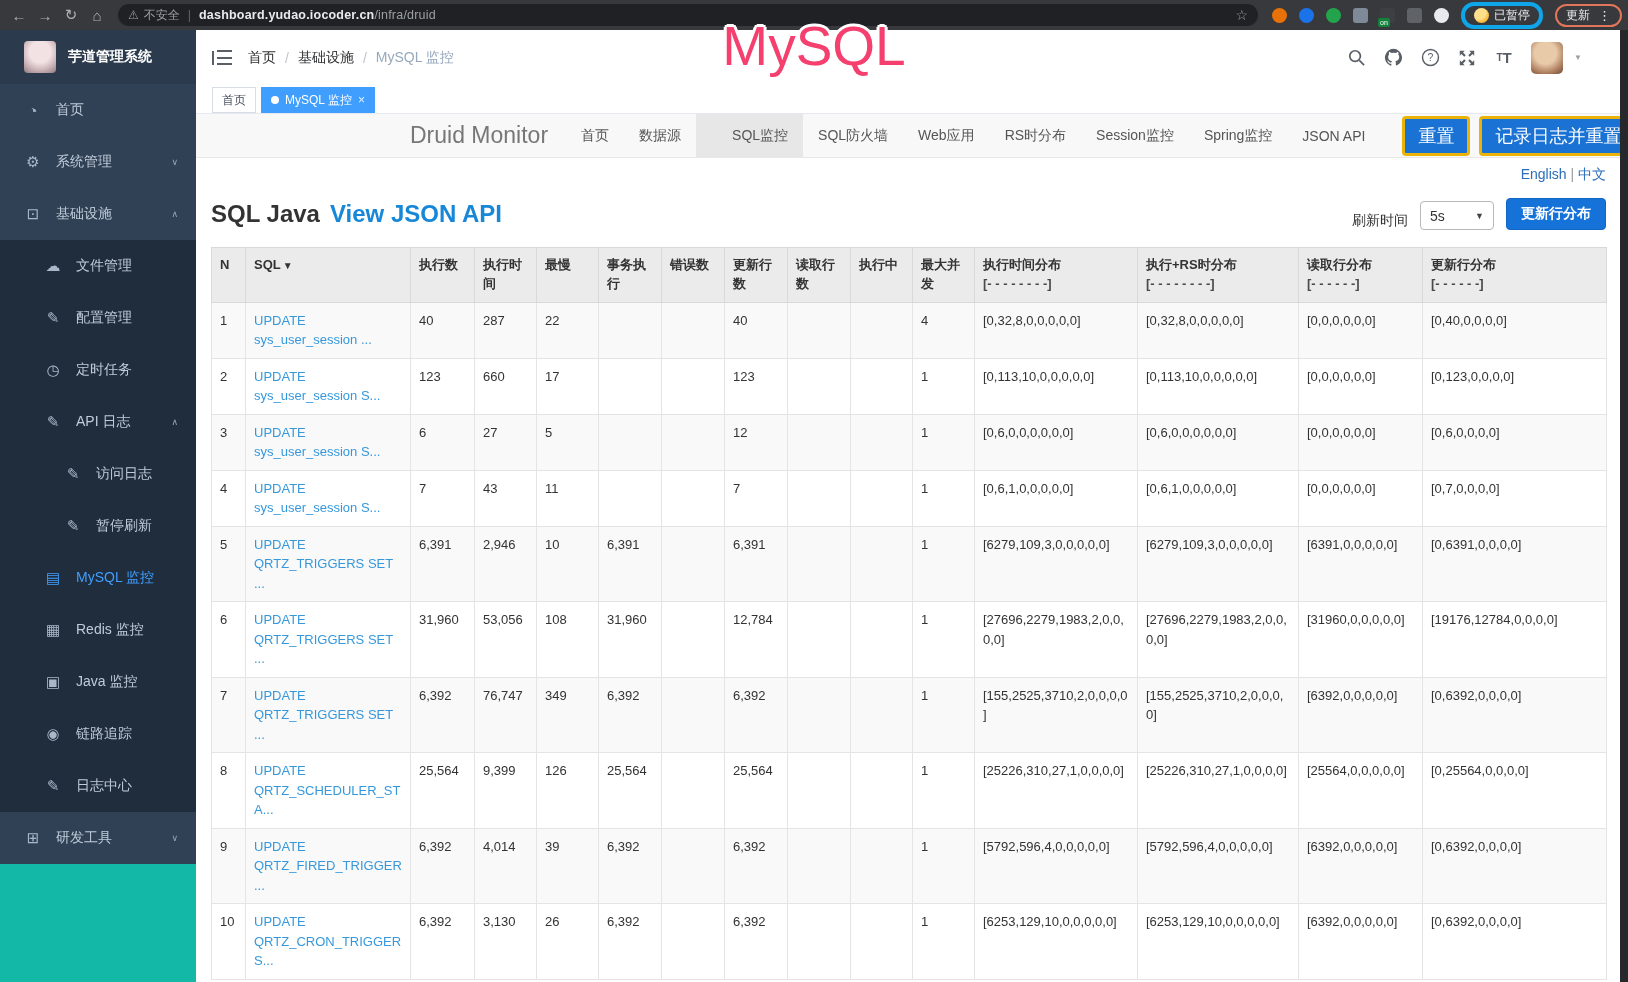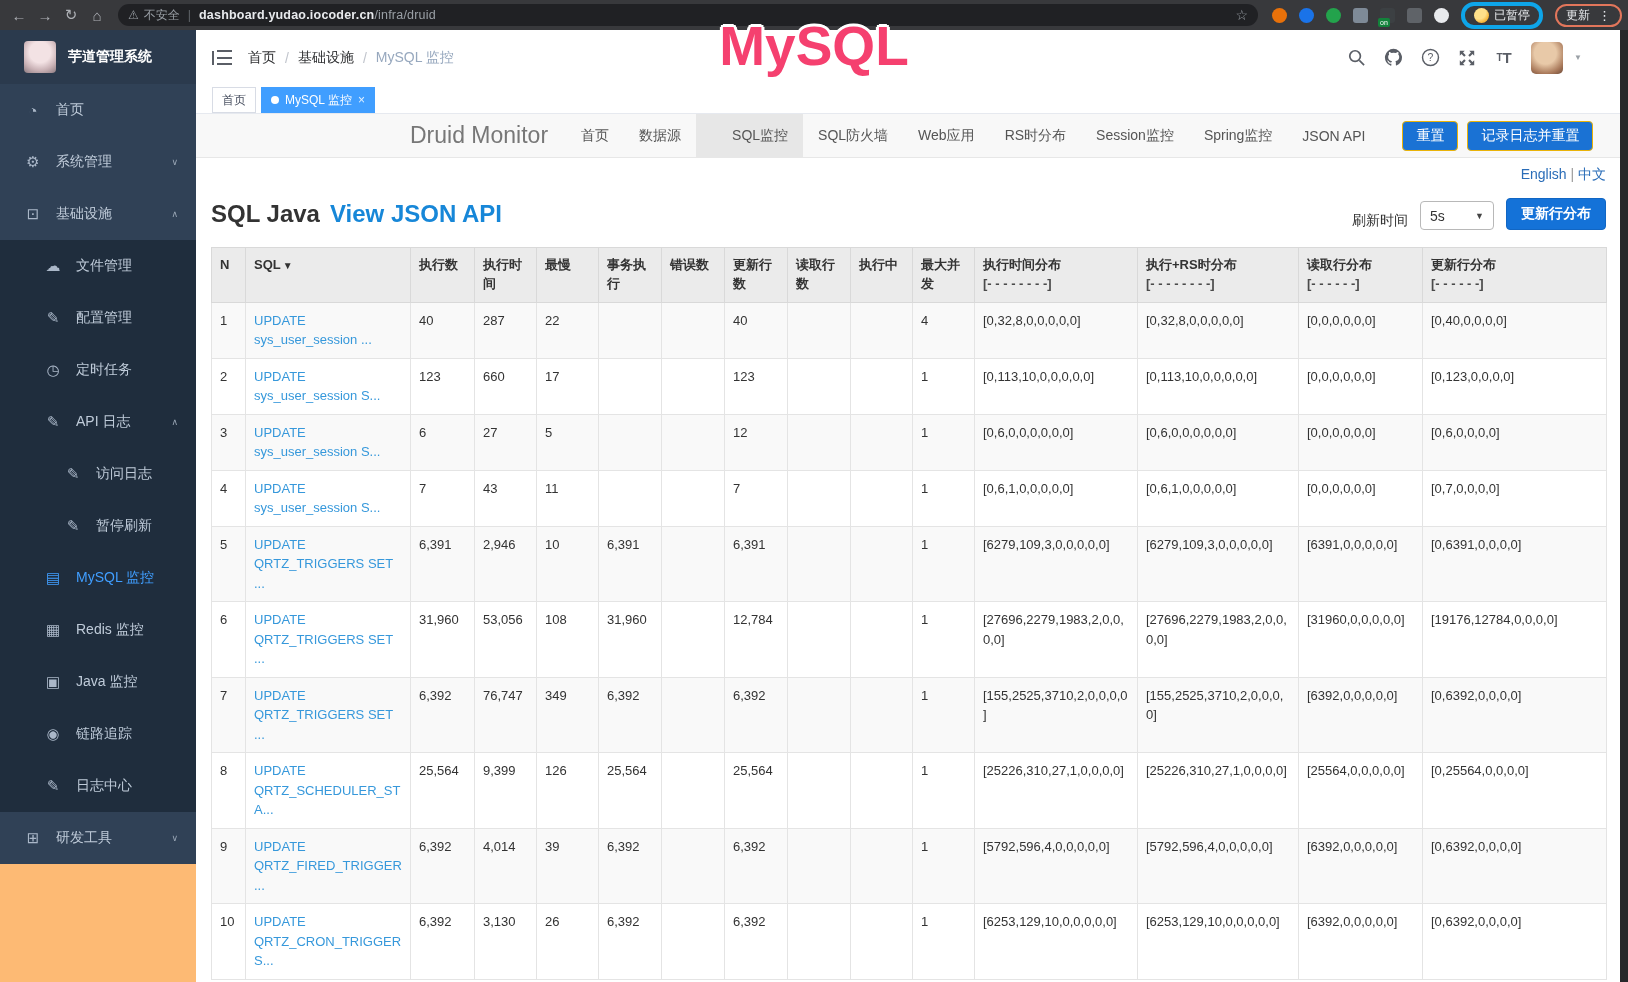--- a/index.html
+++ b/index.html
@@ -25,21 +25,21 @@
     font-size:7px; padding:0 2px; border-radius:2px; line-height:9px;}
   .pill { display:flex; align-items:center; gap:5px; border-radius:13px; padding:1px 9px;
     font-size:12px; color:#e8eaed; margin-left:12px; white-space:nowrap;}
   .pill-paused { border:4px solid #0ea5e9; }
   .emoji-face { width:15px; height:15px; border-radius:50%;
     background:radial-gradient(circle at 35% 30%, #ffe08a 0 45%, #f6b73c 70%); }
   .pill-update { border:2px solid #e2765b; gap:8px; }
   .kebab { color:#e8eaed; font-size:13px; }
 
   
-  .sidebar { position:absolute; left:0; top:30px; width:196px; height:952px; background:#fdba74; overflow:hidden;}
+  .sidebar { position:absolute; left:0; top:30px; width:196px; height:952px; background:#14b8a6; overflow:hidden;}
   .logo-row { height:54px; display:flex; align-items:center; padding-left:24px; gap:12px; background:#2b3a4d;}
   .logo-img { width:32px; height:32px; border-radius:4px;
     background:radial-gradient(circle at 50% 35%, #f3e2e4 0 40%, #c9b1b5 70%, #8b7a80 100%); }
   .logo-txt { color:#ffffff; font-size:14px; font-weight:bold; }
   .menu-item { height:52px; display:flex; align-items:center; color:#bfcbd9; font-size:14px; cursor:pointer; }
   .menu-item.lvl0 { padding-left:24px; background:#304156; }
   .menu-item.lvl1 { padding-left:44px; background:#1f2d3d; }
   .menu-item.lvl2 { padding-left:64px; background:#1f2d3d; }
   .mi-icon { width:18px; margin-right:14px; text-align:center; font-size:15px; color:#aab7c8; }
   .mi-label { flex:0 1 auto; }
@@ -72,21 +72,21 @@
   .tag-active { background:#409eff; border-color:#409eff; color:#fff; }
   .tag-dot { width:8px; height:8px; border-radius:50%; background:#fff; display:inline-block;}
   .tag-close { font-size:12px; line-height:12px; opacity:.85;}
 
   
   .druid-nav { height:44px; background:#f8f8f8; border-bottom:1px solid #e7e7e7; display:flex; align-items:stretch; }
   .dbrand { margin-left:214px; align-self:center; font-size:23px; color:#777; padding-right:18px; white-space:nowrap;}
   .dnav-item { display:flex; align-items:center; padding:0 15px; font-size:14px; color:#555; cursor:pointer; white-space:nowrap;}
   .dnav-active { background:#e7e7e7; color:#555;padding-left:36px; }
   .druid-btns { display:flex; align-items:center; gap:9px; margin-left:22px; }
-  .dbtn { background:#1a72d4; color:#fff; border:1px solid #eab308; border-radius:4px; font-size:14px;
+  .dbtn { background:#1a72d4; color:#fff; border:3px solid #eab308; border-radius:4px; font-size:18px;
     padding:5px 13px; cursor:pointer; font-family:inherit; white-space:nowrap;}
 
   
   .content { padding:0 22px 0 15px; }
   .lang-row { text-align:right; font-size:14px; margin-top:8px; color:#999; }
   .lang-row a { color:#2a6db8; text-decoration:none; cursor:pointer;}
   .title-row { display:flex; align-items:center; margin-top:14px; }
   .page-title { font-size:24px; font-weight:bold; color:#333; }
   .page-title-link { font-size:24px; font-weight:bold; color:#1787d8; margin-left:10px; cursor:pointer;}
   .refresh-ctl { margin-left:auto; display:flex; align-items:flex-end; gap:12px; }
@@ -104,21 +104,21 @@
     border:1px solid #d9d9d9; vertical-align:top; line-height:1.45; cursor:pointer;}
   table.stat th .sub { font-weight:bold; color:#4a4a4a; white-space:nowrap; }
   table.stat td { padding:8px 8px; border:1px solid #e4e4e4; border-top:1px solid #dcdcdc;
     vertical-align:top; line-height:1.5; word-wrap:break-word; }
   table.stat tr.odd td { background:#f9f9f9; }
   .sql-link { color:#3698db; text-decoration:none; cursor:pointer; }
   .sort-car { font-size:10px; margin-left:2px; color:#333;}
 
   
   .overlay-word { position:absolute; left:50%; top:14px; transform:translateX(-50%);
-    font-size:55px; font-weight:bold; color:#f5406f; z-index:50; letter-spacing:0;
+    font-size:55px; font-weight:normal; color:#f5406f; z-index:50; letter-spacing:0;
     text-shadow:-2px -2px 0 #fff, 2px -2px 0 #fff, -2px 2px 0 #fff, 2px 2px 0 #fff,
       0 -3px 0 #fff, 0 3px 0 #fff, -3px 0 0 #fff, 3px 0 0 #fff; }
   .scroll-strip { position:absolute; right:0; top:30px; width:8px; height:952px; background:#27282b; }
 </style>
 </head>
 <body>
 
 <div id="stage">
 
   <div class="chrome">

